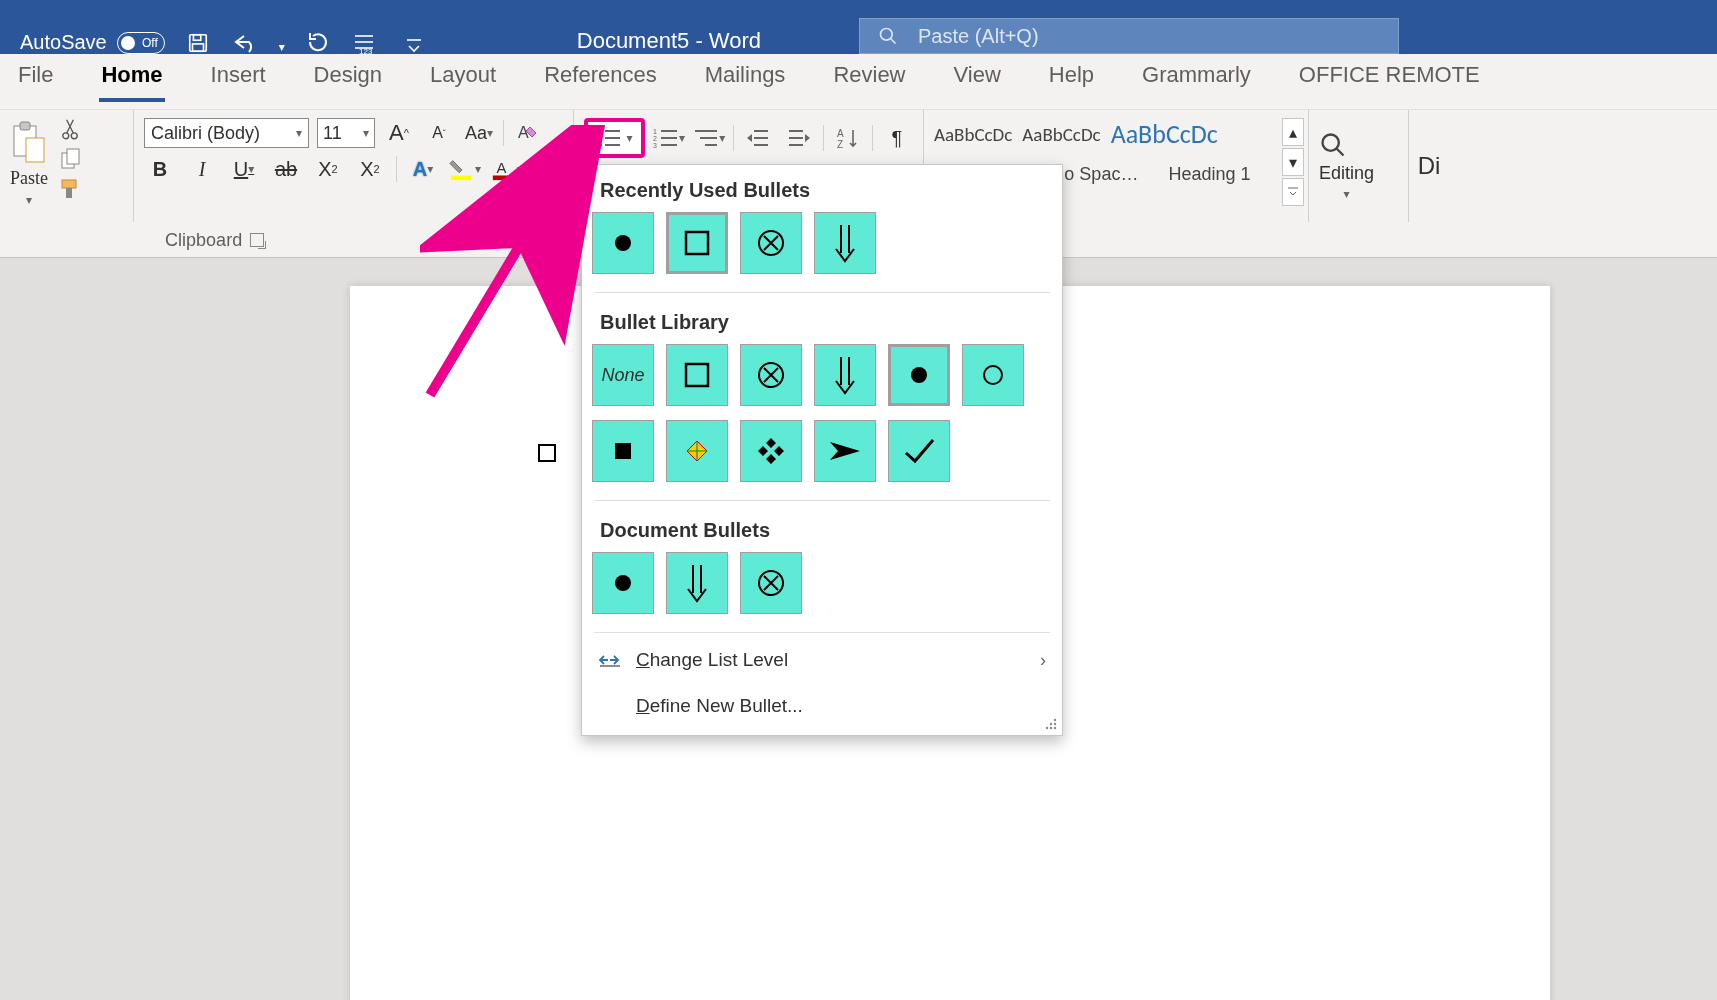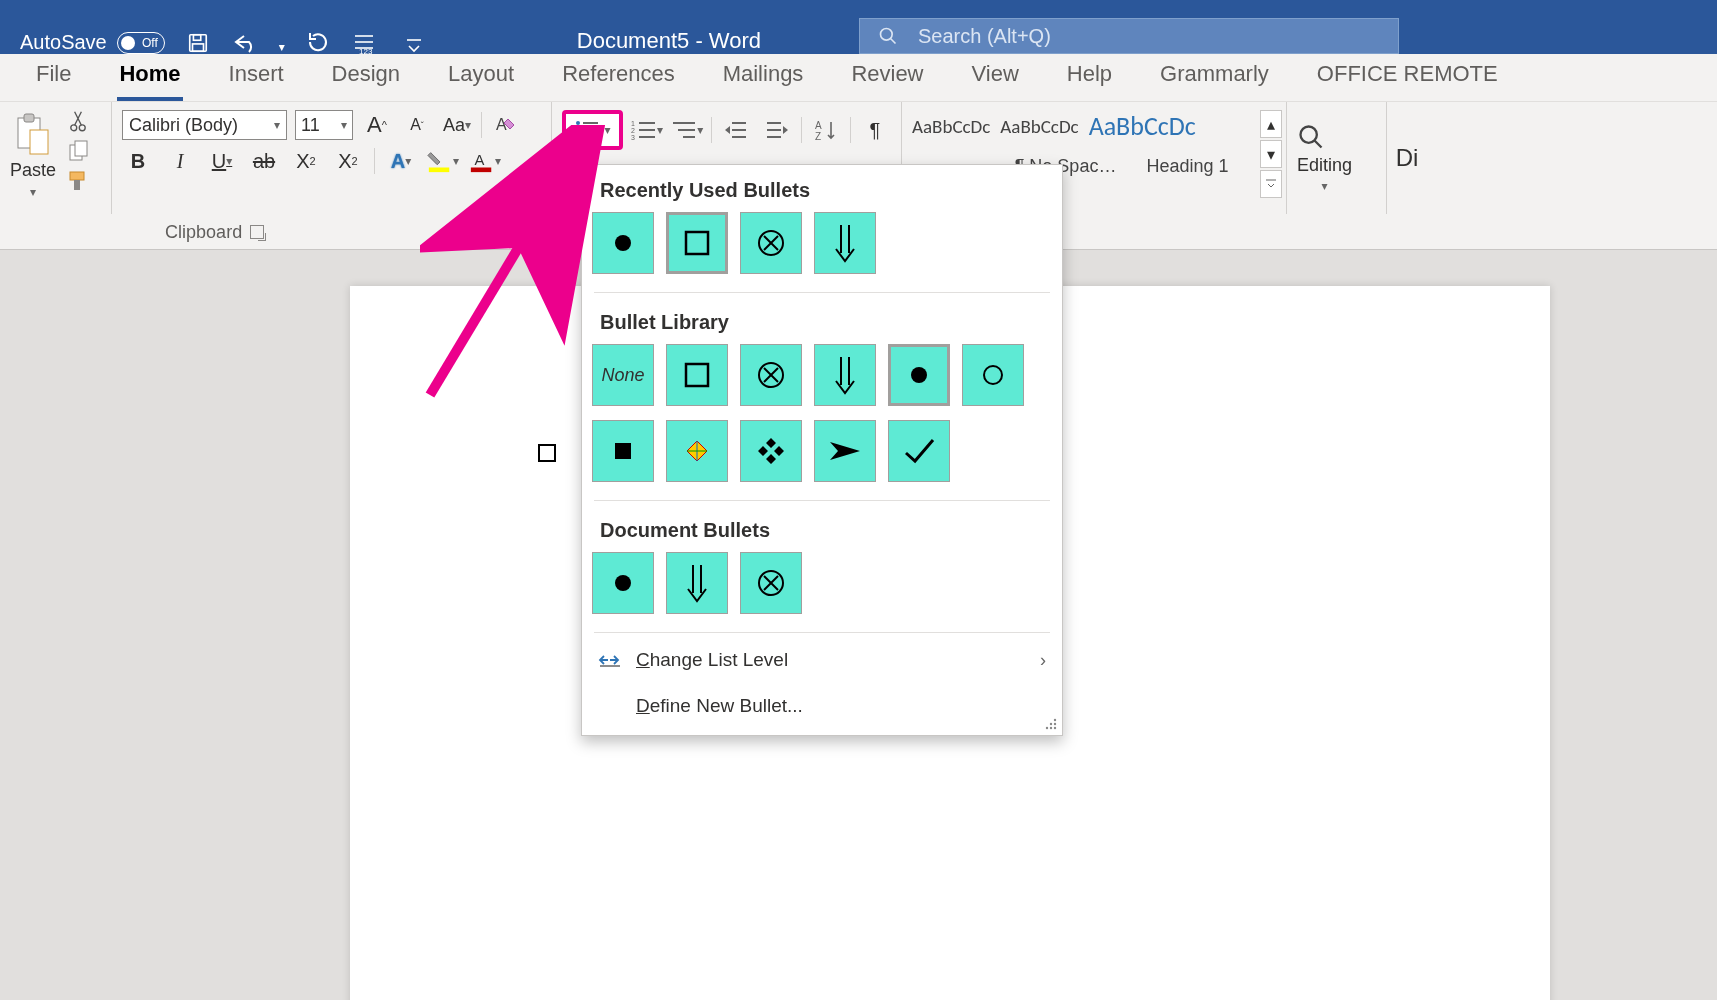--- a/index.html
+++ b/index.html
@@ -53,23 +53,23 @@
     display:flex;align-items:center;gap:20px;
     padding:0 18px;
     color:#dbe5f3;
     font-size:20px;
     border:1px solid #7fa0cc;
   }
   #searchbox svg{flex:none;}
 
   
   #tabs{
-    height:48px;background:var(--ribbon-bg);
-    display:flex;align-items:flex-end;
-    padding:0 34px;gap:44px;
+    height:56px;background:var(--ribbon-bg);
+    display:flex;align-items:center;
+    padding:0 16px;gap:44px;
     font-size:22px;color:#605e5c;
     border-bottom:1px solid #e1dfdd;
   }
   .tab{padding:0 2px 14px 2px;cursor:default;}
   .tab.active{color:#000;font-weight:600;border-bottom:4px solid var(--title-blue);padding-bottom:10px;}
 
   
   #ribbon{
     height:148px;background:var(--ribbon-bg);
     border-bottom:1px solid #c8c6c4;
@@ -81,21 +81,21 @@
     height:36px;display:flex;align-items:center;
     font-size:18px;color:#605e5c;
   }
   .rgroup{border-right:1px solid var(--divider);height:100%;position:relative;}
   .rgroup-inner{padding:8px 10px;display:flex;flex-direction:column;gap:6px;height:100%;}
   .rlabel{flex:1;display:flex;align-items:center;justify-content:center;gap:8px;}
   .dlg-launch{width:14px;height:14px;border:1px solid #8a8886;position:relative;}
   .dlg-launch::after{content:"";position:absolute;right:-3px;bottom:-3px;width:7px;height:7px;border-right:1px solid #8a8886;border-bottom:1px solid #8a8886;}
 
   
-  #grp-clipboard{width:112px;}
+  #grp-clipboard{width:134px;font-family:Liberation Serif, serif;}
   #paste-big{display:flex;flex-direction:column;align-items:center;gap:4px;font-size:18px;}
   #paste-big svg{margin-top:2px;}
   #clip-side{display:flex;flex-direction:column;gap:8px;margin-left:6px;}
   #grp-clipboard .rgroup-inner{flex-direction:row;}
 
   
   #grp-font{width:440px;}
   #font-row1{display:flex;align-items:center;gap:8px;}
   #font-name{
     width:165px;height:30px;border:1px solid #8a8886;background:#fff;
@@ -233,21 +233,21 @@
       </svg>
   </div>
 
   <div id="doc-title">Document5  -  Word</div>
 
   <div id="searchbox">
     <svg width="20" height="20" viewBox="0 0 24 24" fill="none" stroke="#dbe5f3" stroke-width="2">
         <circle cx="10" cy="10" r="7"></circle>
         <line x1="15" y1="15" x2="21" y2="21"></line>
       </svg>
-    <span>Search (Alt+Q)</span>
+    <span>Paste (Alt+Q)</span>
   </div>
 </div>
 
 <div id="tabs">
   <div class="tab">File</div>
   <div class="tab active">Home</div>
   <div class="tab">Insert</div>
   <div class="tab">Design</div>
   <div class="tab">Layout</div>
   <div class="tab">References</div>

